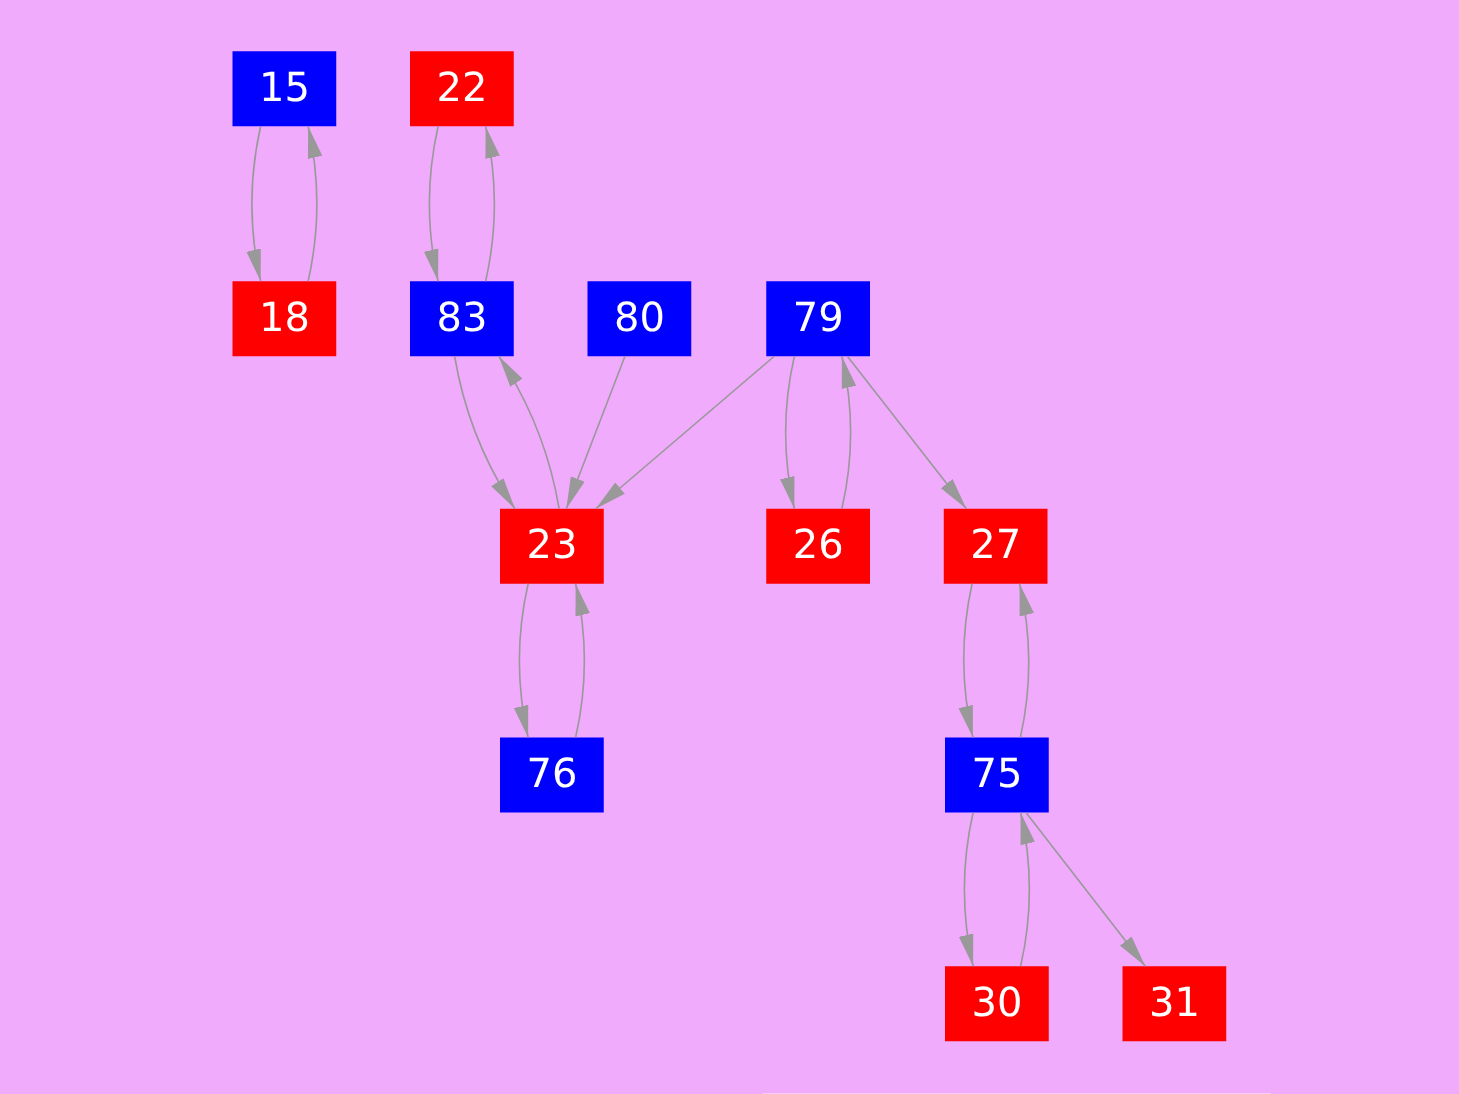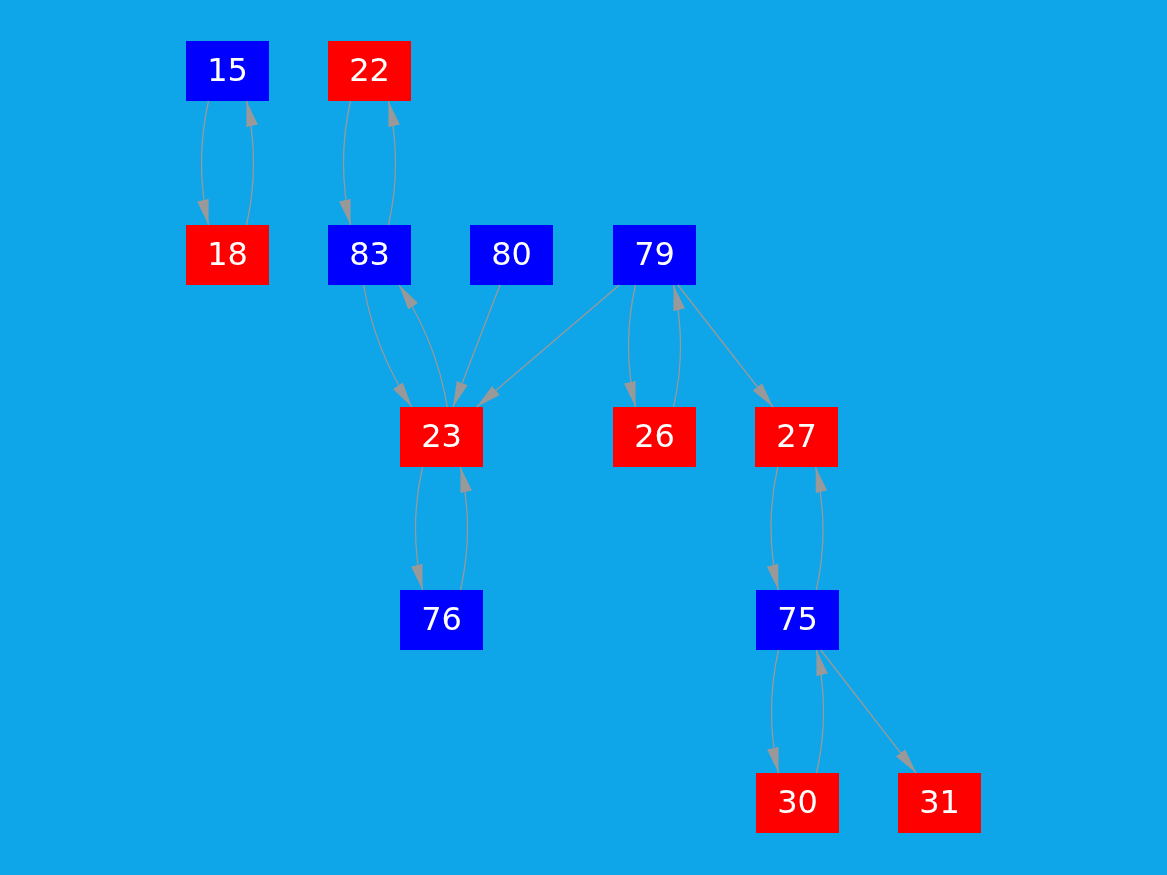--- a/index.html
+++ b/index.html
@@ -5,21 +5,21 @@
   html, body {
     margin: 0;
     padding: 0;
     background: #ffffff;
     font-family: "DejaVu Sans", sans-serif;
   }
   .stage {
     position: relative;
     width: 1167px;
     height: 875px;
-    background: #0ea5e9;
+    background: #f0abfc;
     overflow: hidden;
   }
   svg { display: block; }
   .node-label {
     font-family: "DejaVu Sans", sans-serif;
     font-size: 32px;
     fill: #ffffff;
   }
   .edge-path {
     fill: none;

